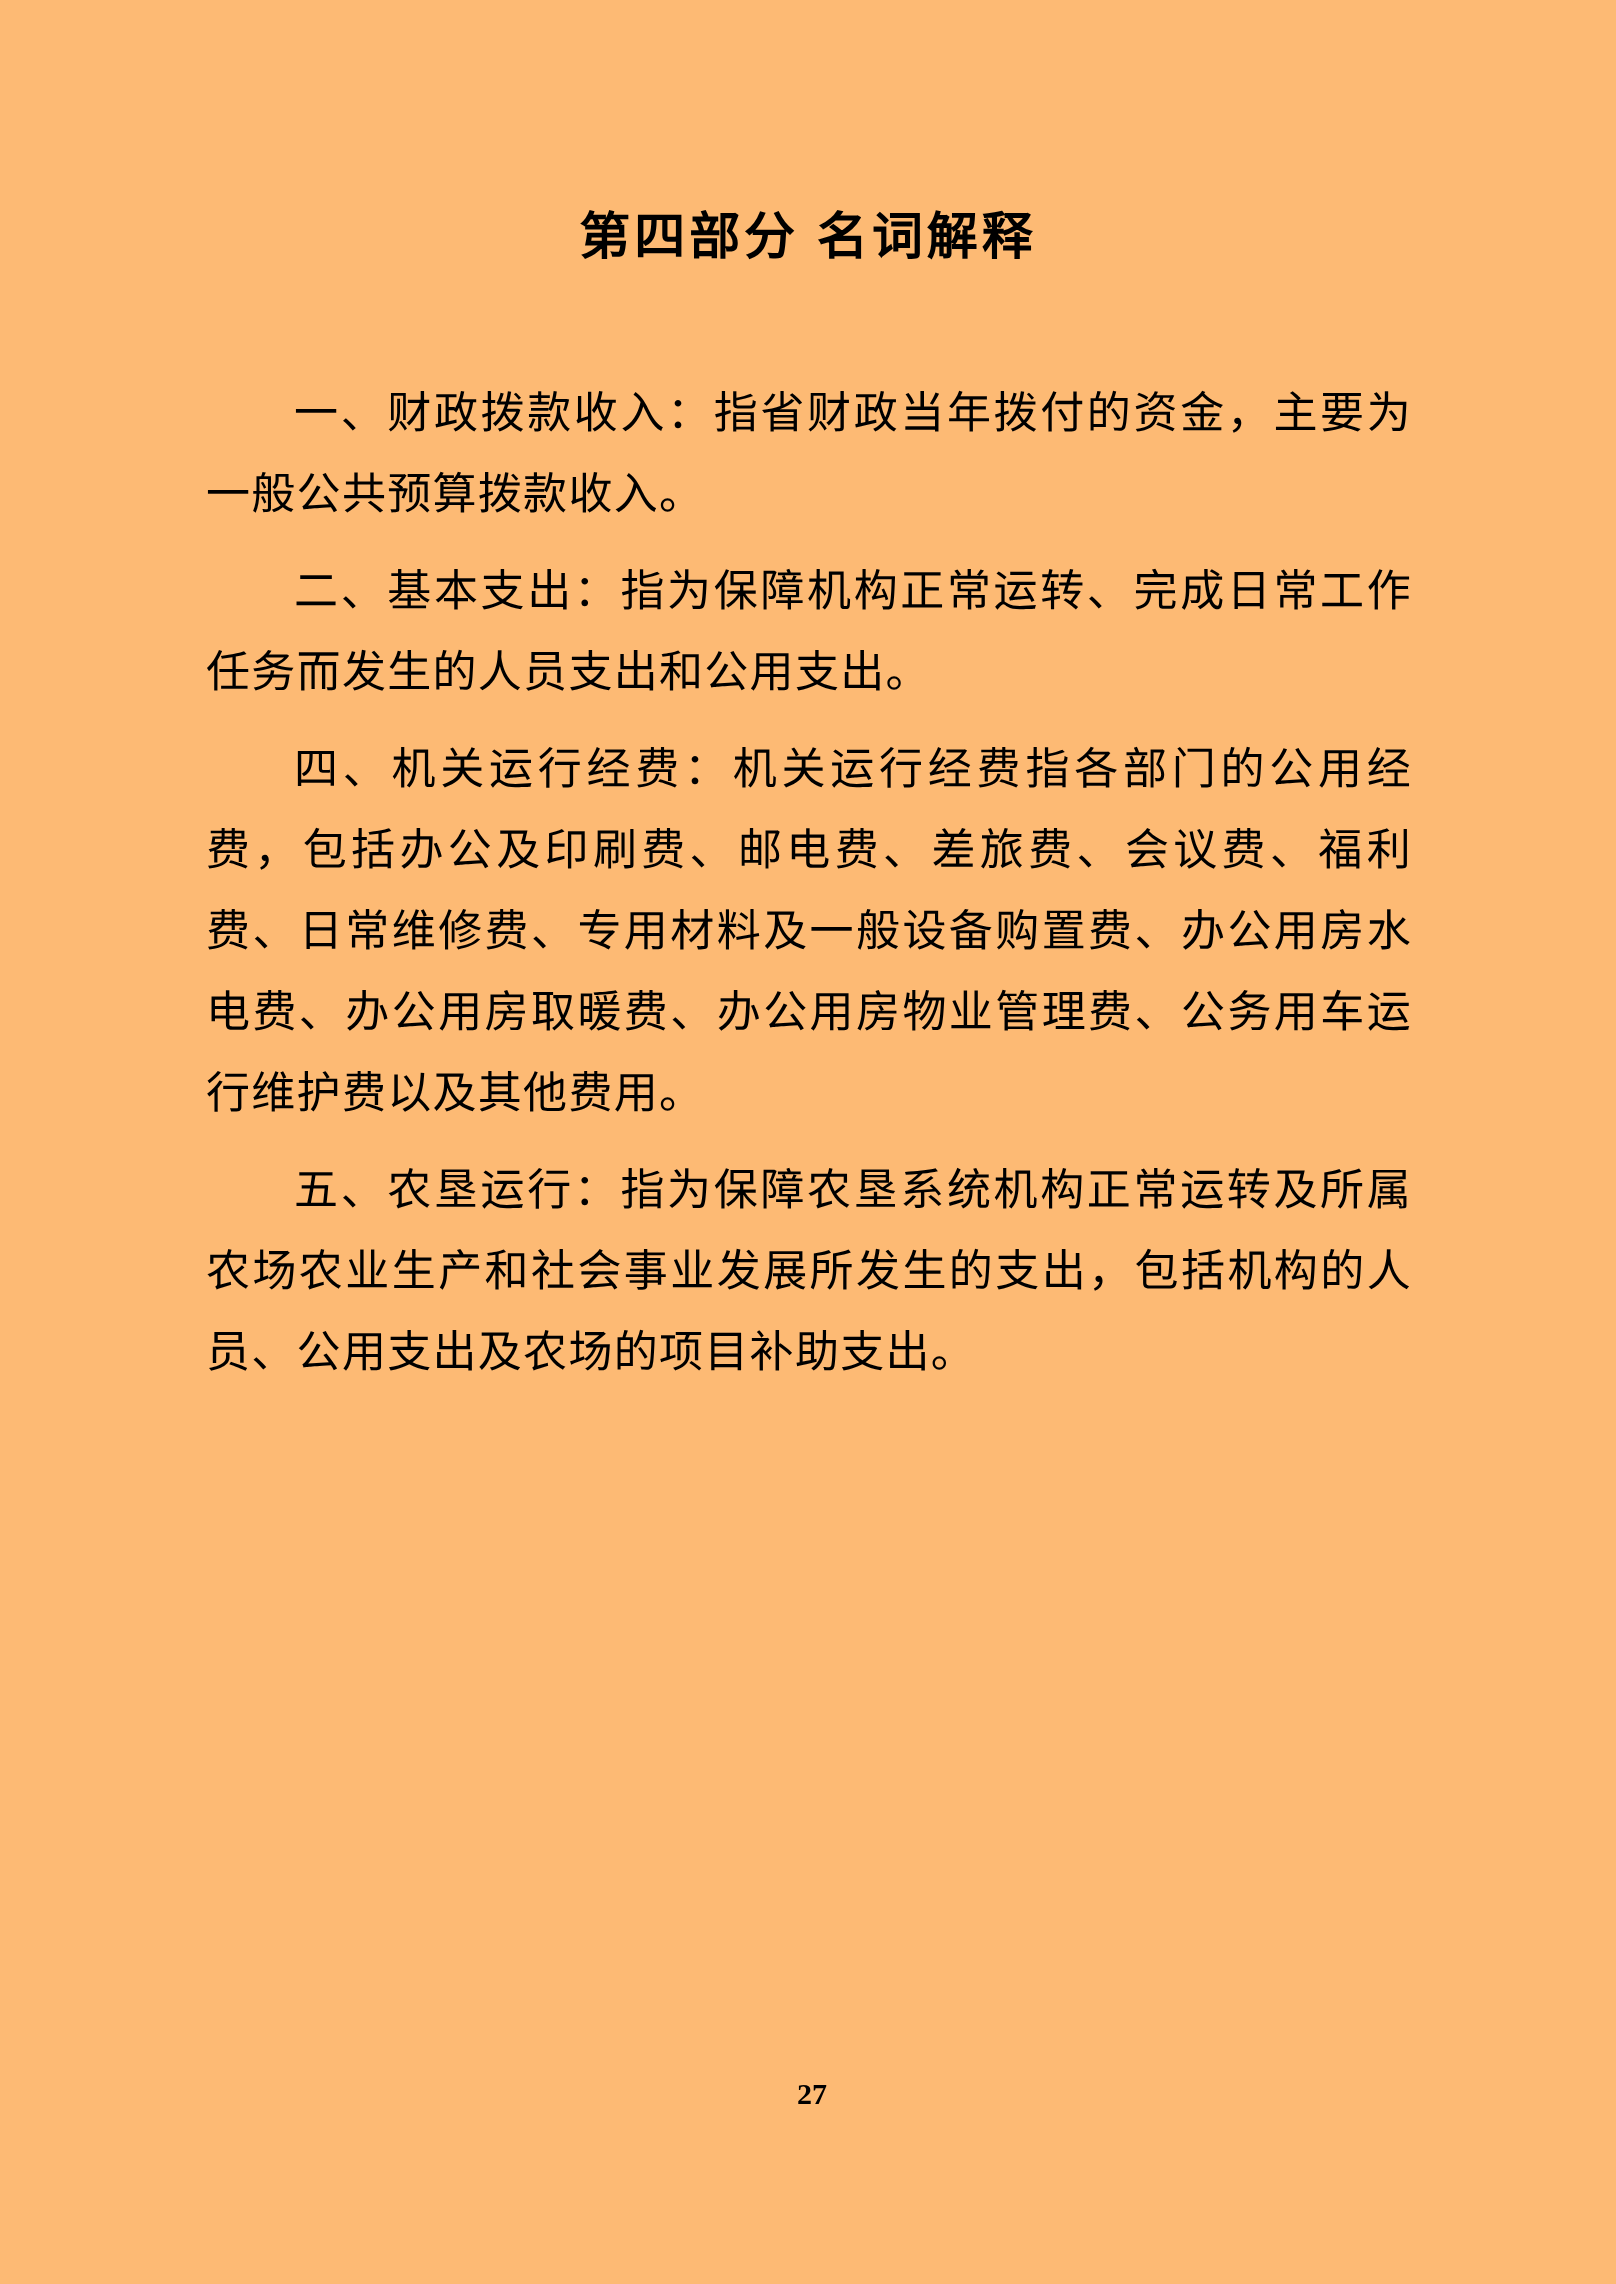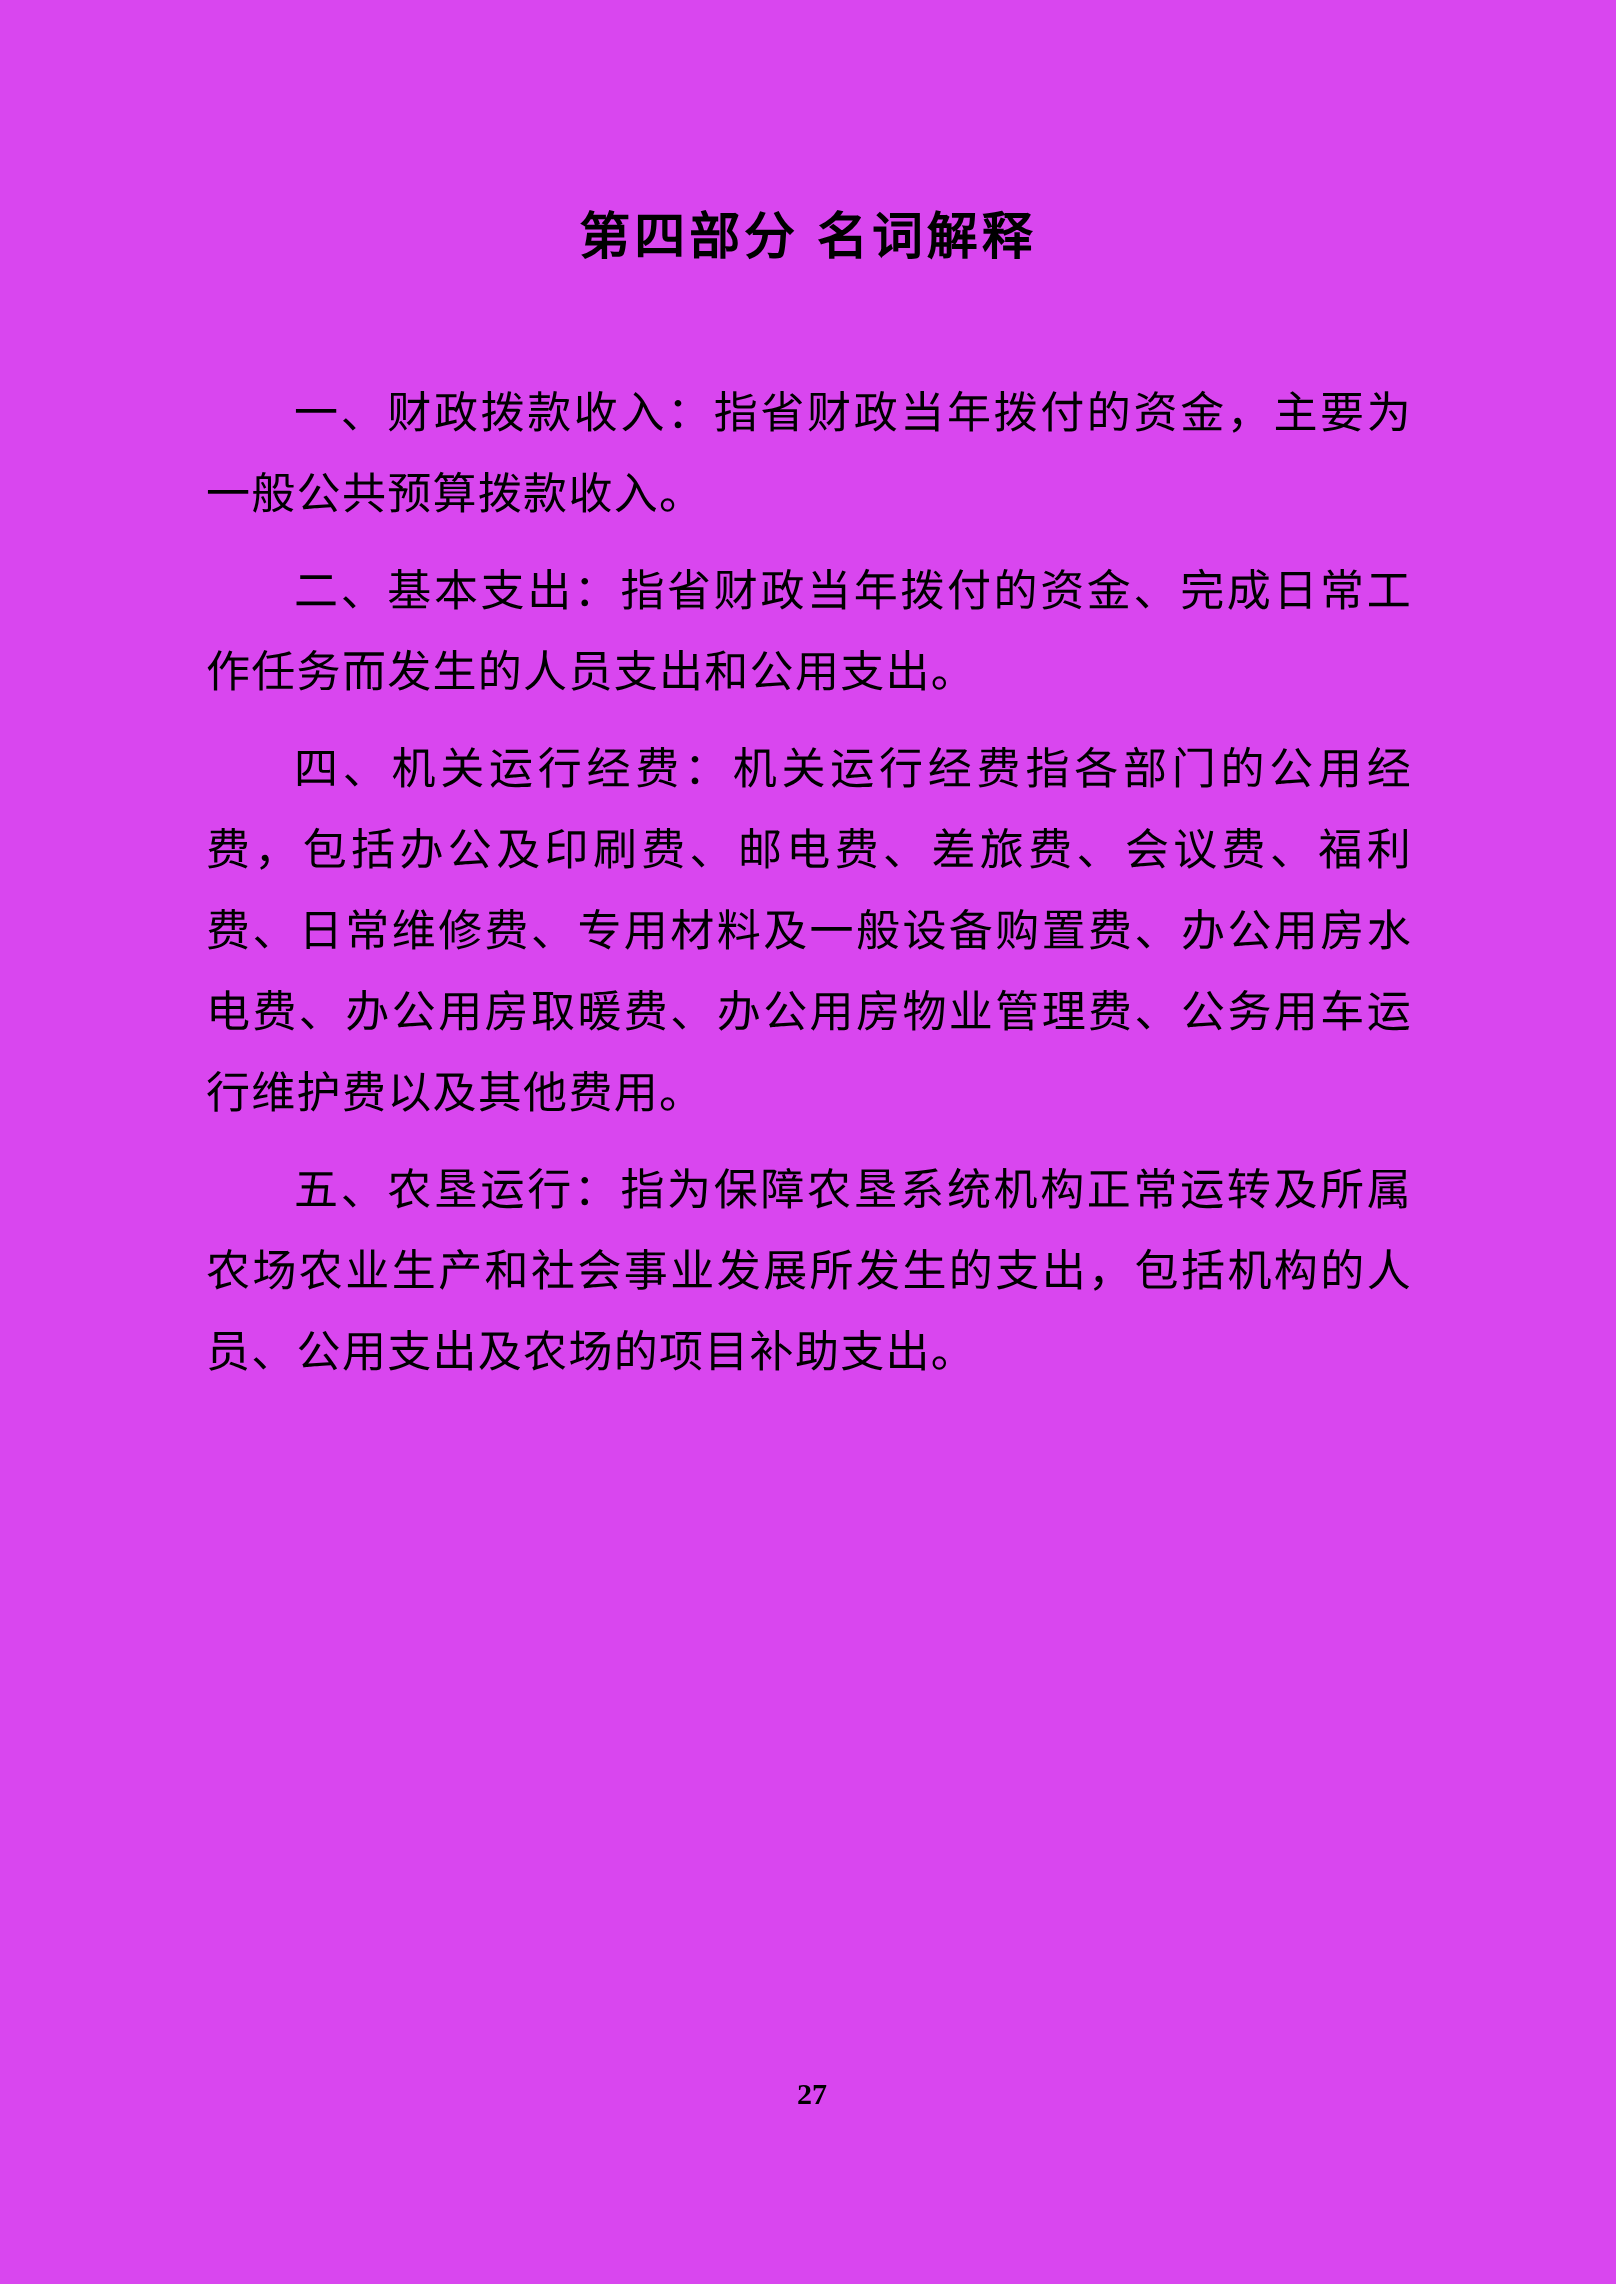--- a/index.html
+++ b/index.html
@@ -4,21 +4,21 @@
 <style>
   html, body {
     margin: 0;
     padding: 0;
     background: #ffffff;
   }
   .page {
     position: relative;
     width: 1616px;
     height: 2284px;
-    background: #d946ef;
+    background: #fdba74;
     color: #000000;
     overflow: hidden;
     font-family: "Liberation Serif", serif;
   }
   .doc-title {
     position: absolute;
     top: 195px;
     left: 0;
     right: 0;
     margin: 0;
@@ -61,21 +61,21 @@
 </style>
 </head>
 <body>
 
 <div class="page">
 
   <h1 class="doc-title">第四部分 名词解释</h1>
 
   <div class="content">
     <p>一、财政拨款收入：指省财政当年拨付的资金，主要为一般公共预算拨款收入。</p>
-    <p>二、基本支出：指省财政当年拨付的资金、完成日常工作任务而发生的人员支出和公用支出。</p>
+    <p>二、基本支出：指为保障机构正常运转、完成日常工作任务而发生的人员支出和公用支出。</p>
     <p>四、机关运行经费：机关运行经费指各部门的公用经费，包括办公及印刷费、邮电费、差旅费、会议费、福利费、日常维修费、专用材料及一般设备购置费、办公用房水电费、办公用房取暖费、办公用房物业管理费、公务用车运行维护费以及其他费用。</p>
     <p>五、农垦运行：指为保障农垦系统机构正常运转及所属农场农业生产和社会事业发展所发生的支出，包括机构的人员、公用支出及农场的项目补助支出。</p>
   </div>
 
   <div class="page-number">27</div>
 
 </div>
 
 
 </body></html>

